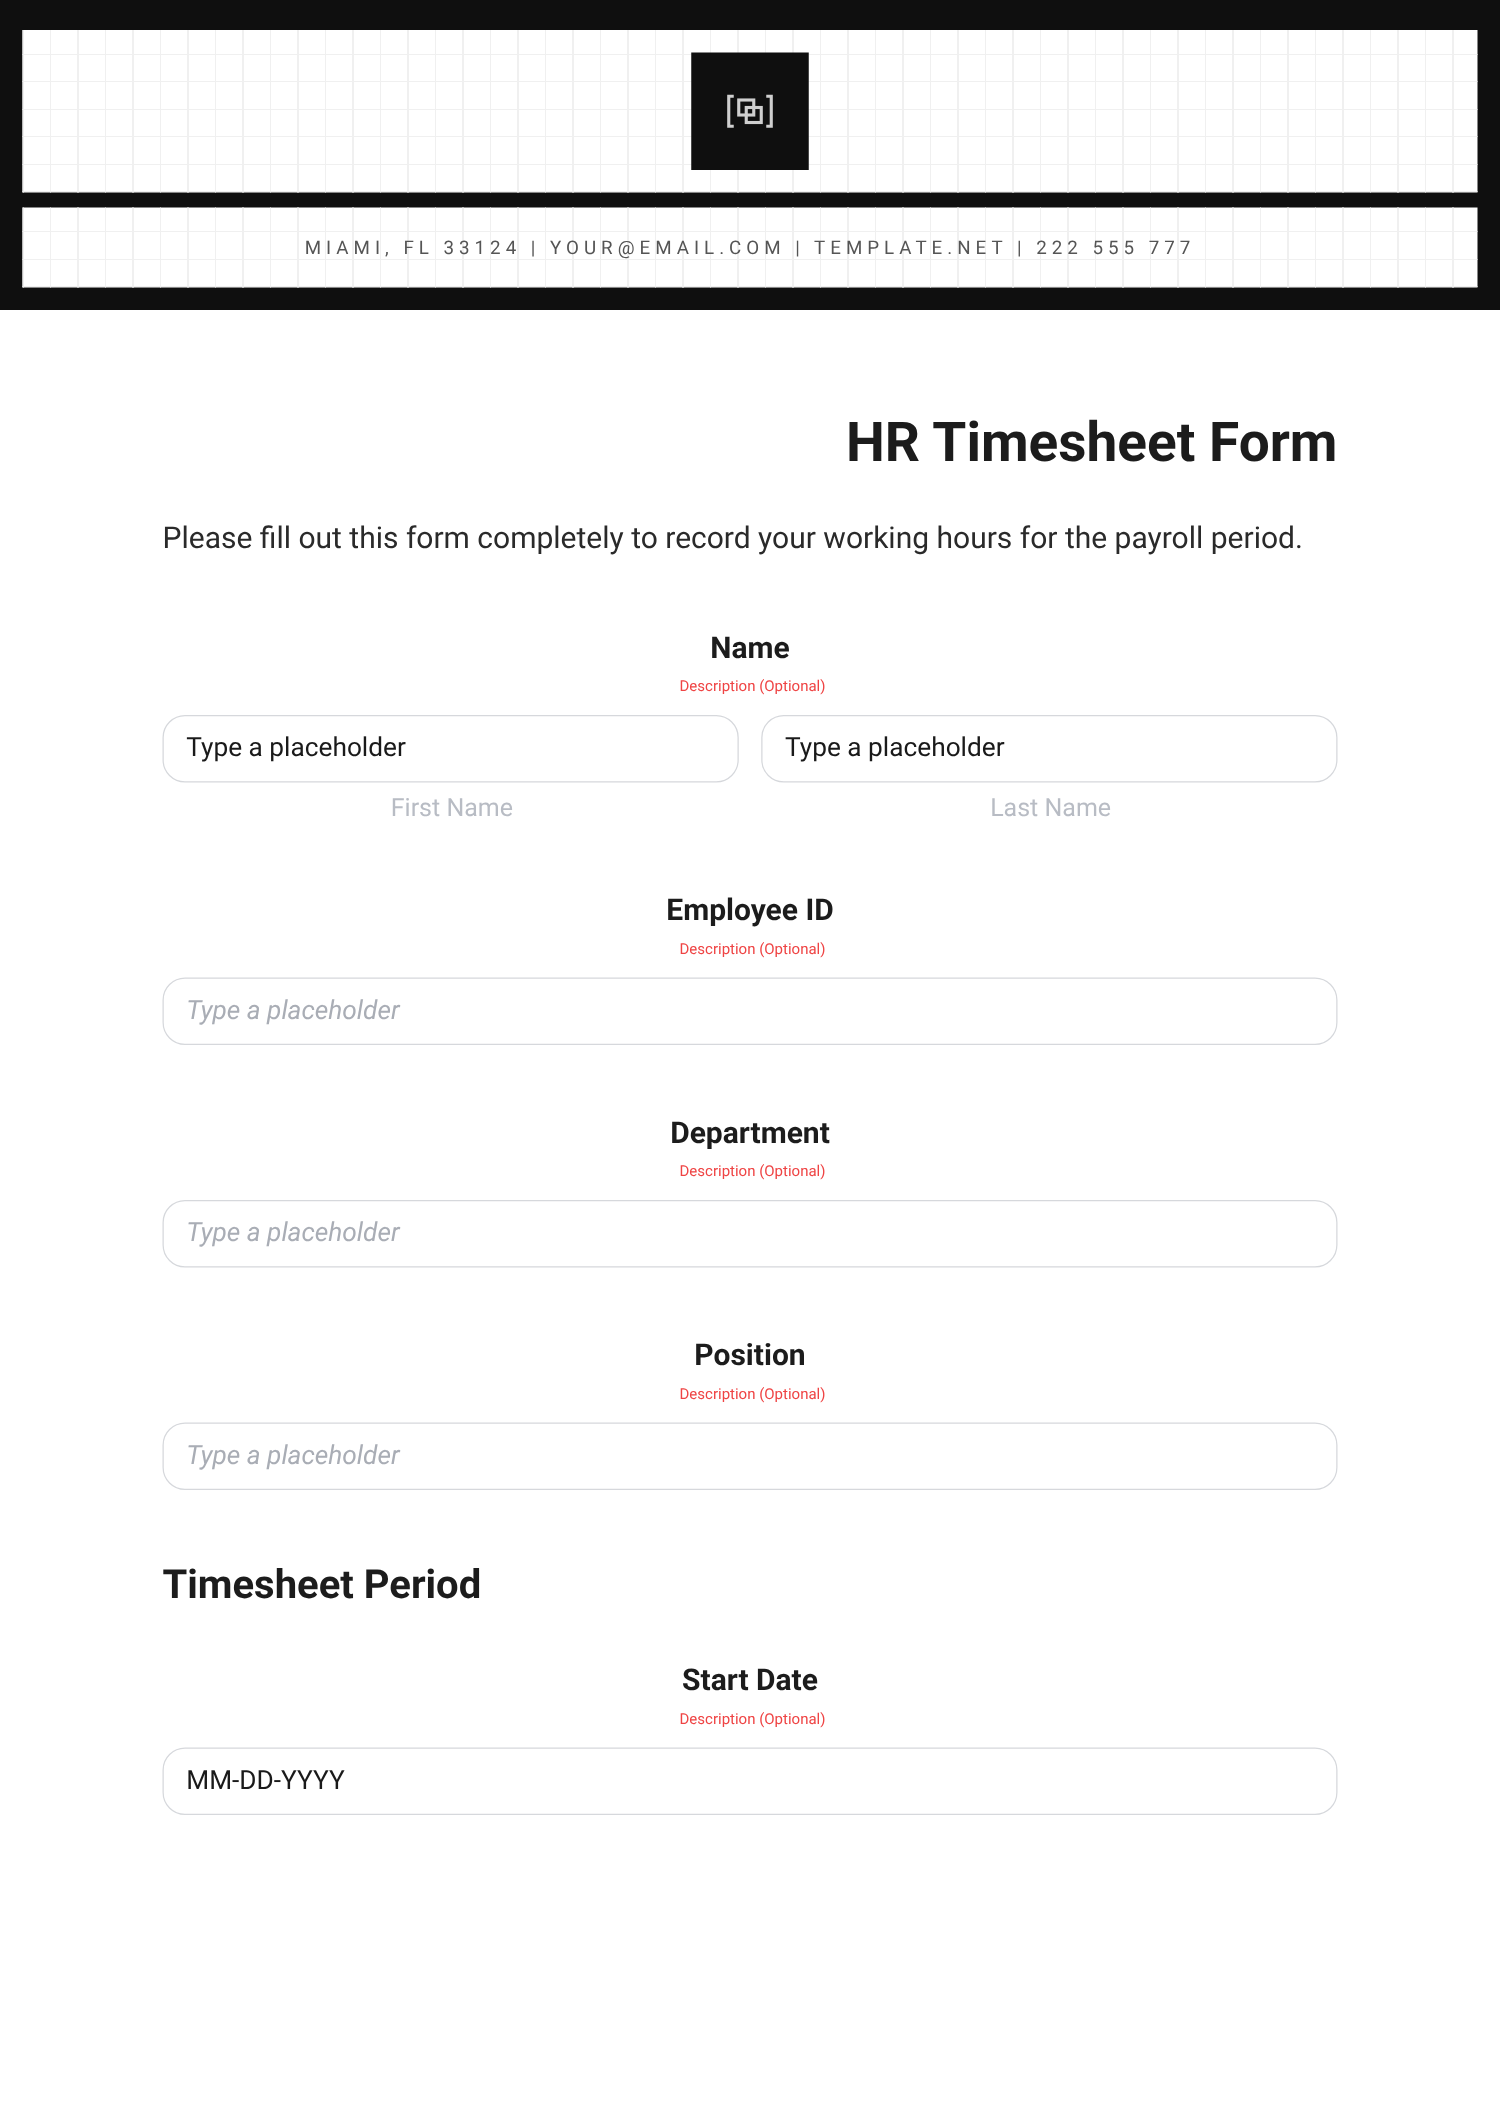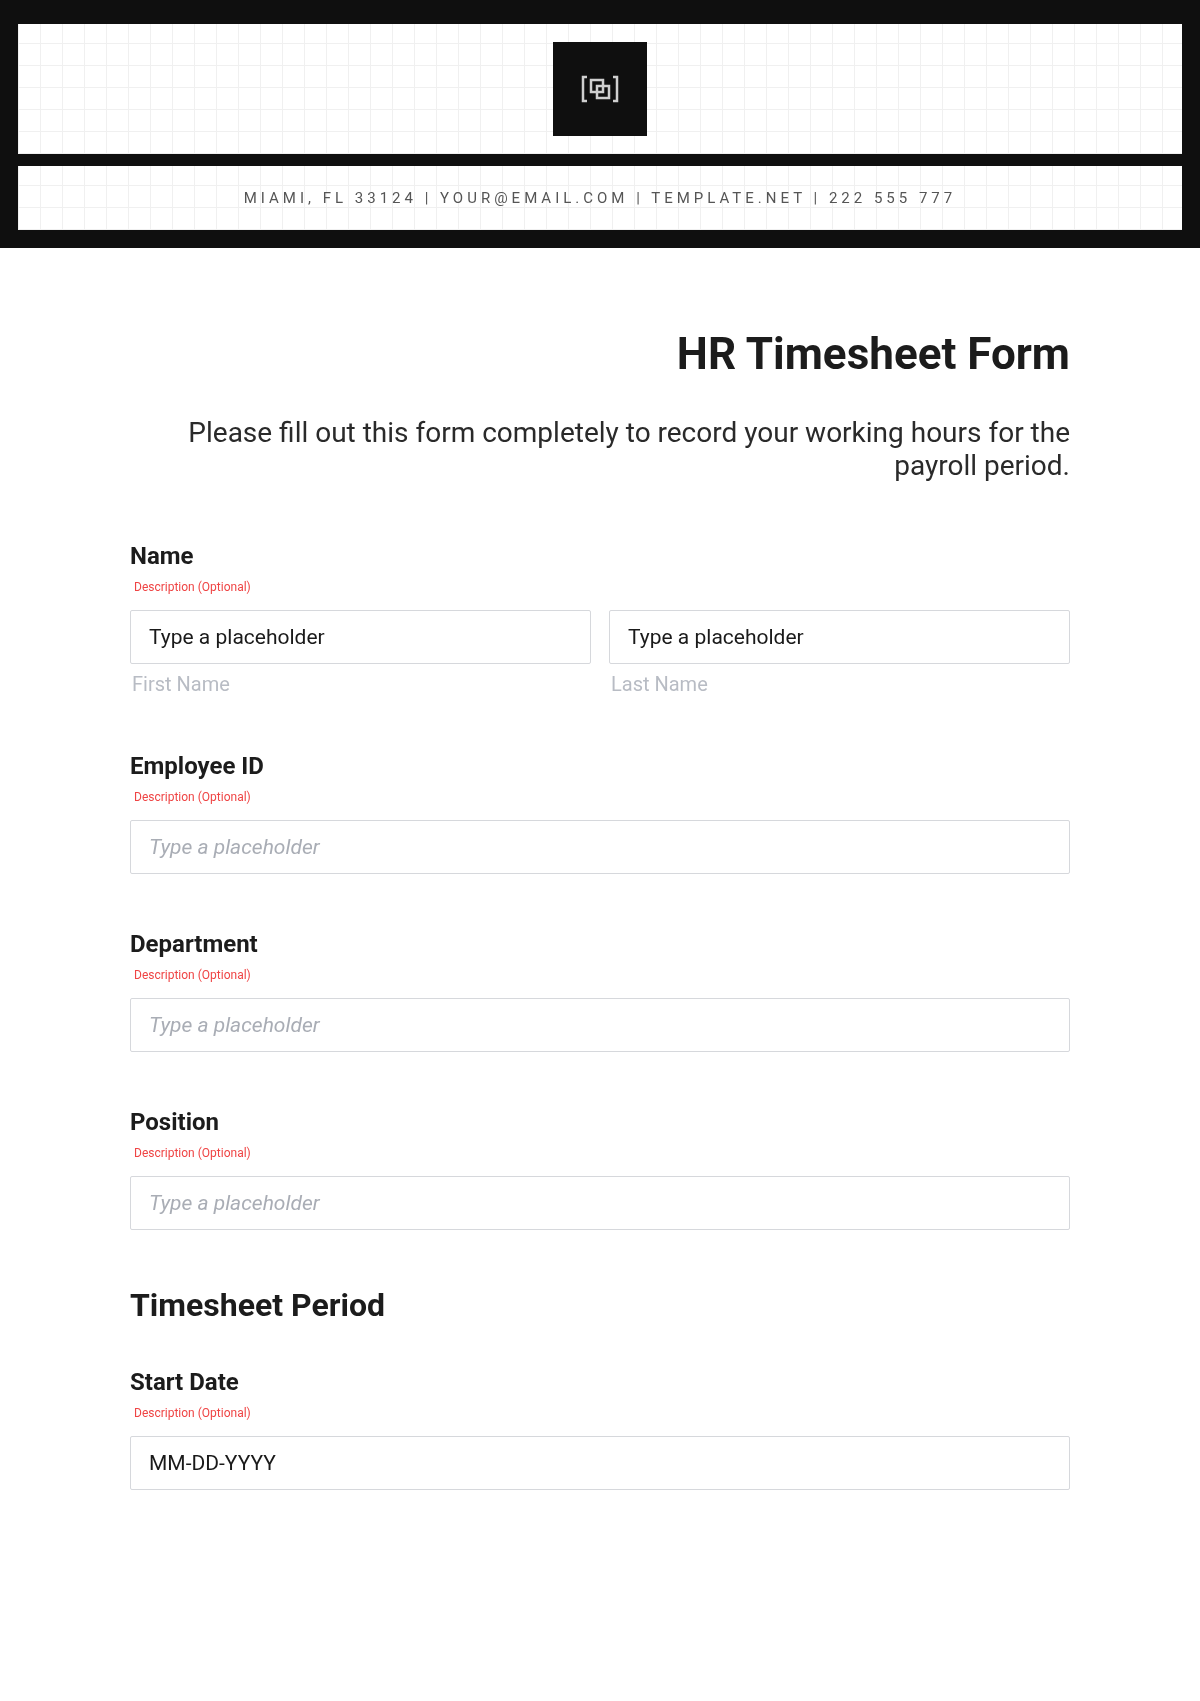--- a/index.html
+++ b/index.html
@@ -56,33 +56,34 @@
     padding: 80px 130px 40px 130px;
   }
   .page-title {
     font-size: 44px;
     font-weight: 700;
     text-align: right;
     color: #1c1c1c;
     margin-bottom: 36px;
   }
   .page-intro {
-    font-size: 28px;
-    text-align: right;
+    font-size: 24px;
+    text-align: left;
     color: #2a2a2a;
     margin-bottom: 60px;
   }
   .section-heading {
     font-size: 32px;
     font-weight: 700;
     color: #1c1c1c;
     margin-bottom: 44px;
   }
   .field-group {
     margin-bottom: 56px;
+    text-align: center;
   }
   .field-label {
     font-size: 24px;
     font-weight: 700;
     color: #1c1c1c;
     margin-bottom: 10px;
   }
   .field-description {
     font-size: 12px;
     color: #ef4444;
@@ -92,21 +93,21 @@
   .field-sublabel {
     font-size: 20px;
     color: #b8bcc4;
     padding-left: 2px;
     margin-top: 8px;
   }
   .input {
     width: 100%;
     height: 54px;
     border: 1px solid #d6d8dc;
-    border-radius: 2px;
+    border-radius: 18px;
     padding: 0 18px;
     font-size: 21px;
     color: #1a1a1a;
     background: #ffffff;
     overflow: hidden;
     white-space: nowrap;
     display: flex;
     align-items: center;
   }
   .input.placeholder {

